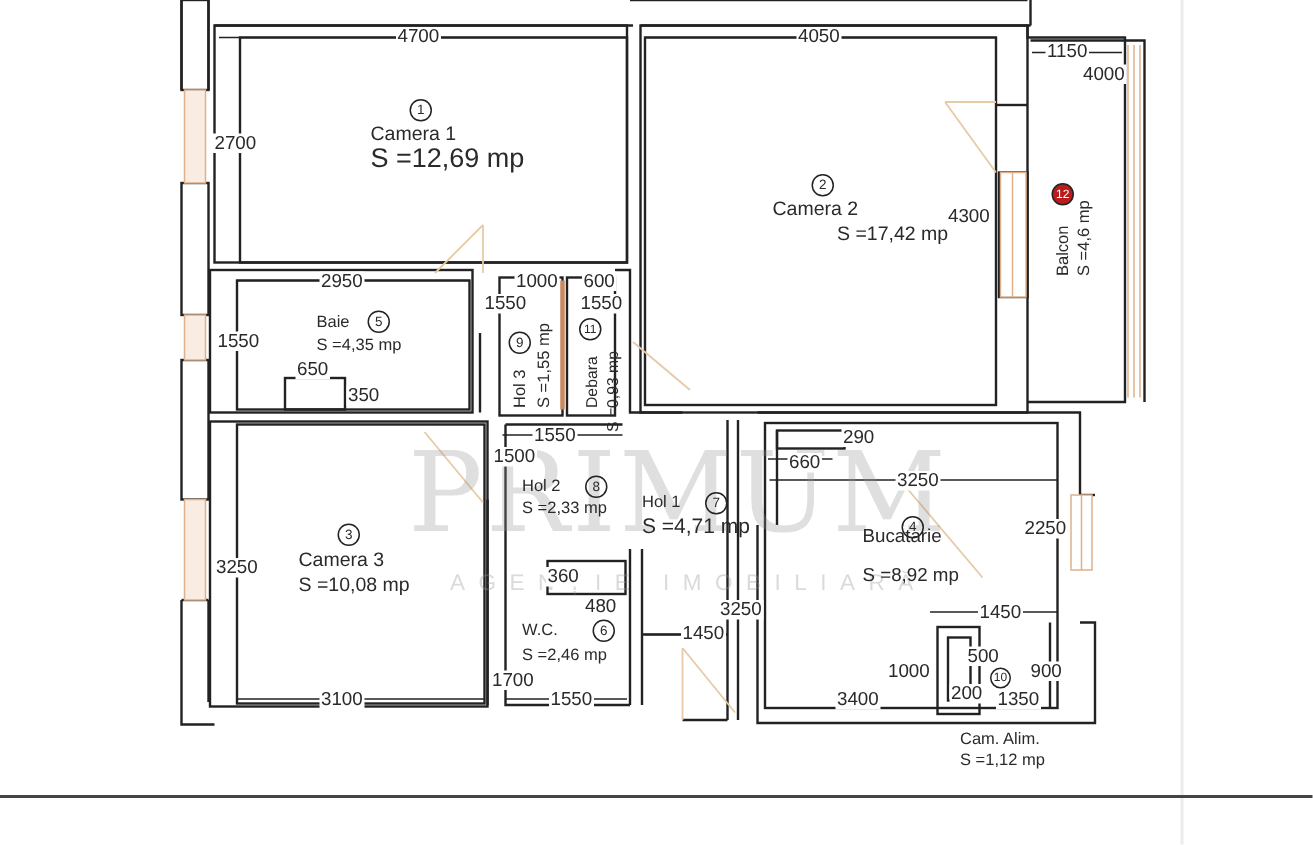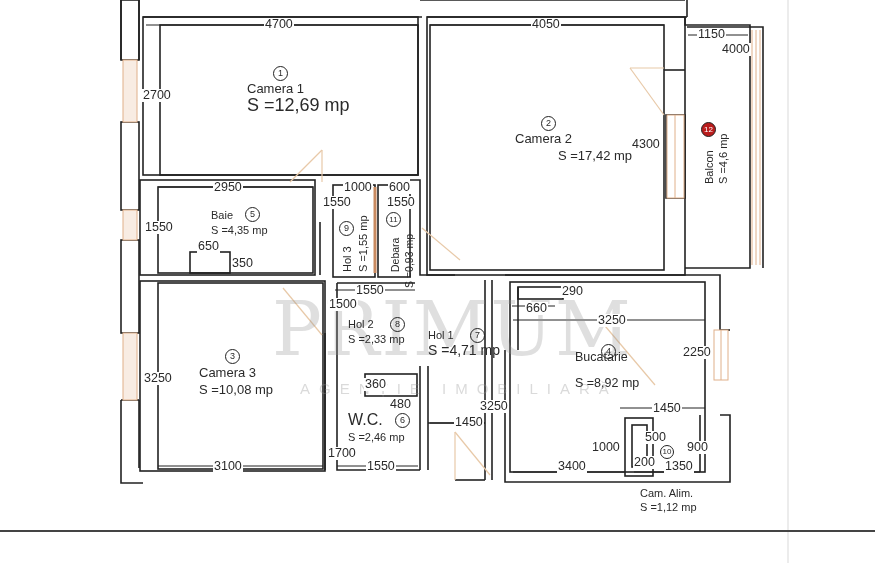--- a/index.html
+++ b/index.html
@@ -142,21 +142,21 @@
 <div class="lbl" style="left:199px;top:383px;font-size:13px;">S =10,08 mp</div>
 
 <div class="lbl" style="left:601px;top:344px;"><span class="num">4</span></div>
 <div class="lbl" style="left:575px;top:350px;font-size:12.5px;">Bucatarie</div>
 <div class="lbl" style="left:575px;top:376px;font-size:12.5px;">S =8,92 mp</div>
 
 <div class="lbl" style="left:211px;top:208px;font-size:11px;">Baie</div>
 <div class="lbl" style="left:245px;top:207px;"><span class="num">5</span></div>
 <div class="lbl" style="left:211px;top:223px;font-size:11px;">S =4,35 mp</div>
 
-<div class="lbl" style="left:348px;top:413px;font-size:16px;">W.C.</div>
+<div class="lbl" style="left:348px;top:413px;font-size:11px;">W.C.</div>
 <div class="lbl" style="left:395px;top:413px;"><span class="num">6</span></div>
 <div class="lbl" style="left:348px;top:430px;font-size:11px;">S =2,46 mp</div>
 
 <div class="lbl" style="left:428px;top:328px;font-size:11px;">Hol 1</div>
 <div class="lbl" style="left:470px;top:328px;"><span class="num">7</span></div>
 <div class="lbl" style="left:428px;top:343px;font-size:14px;">S =4,71 mp</div>
 
 <div class="lbl" style="left:348px;top:317px;font-size:11px;">Hol 2</div>
 <div class="lbl" style="left:390px;top:317px;"><span class="num">8</span></div>
 <div class="lbl" style="left:348px;top:332px;font-size:11px;">S =2,33 mp</div>

